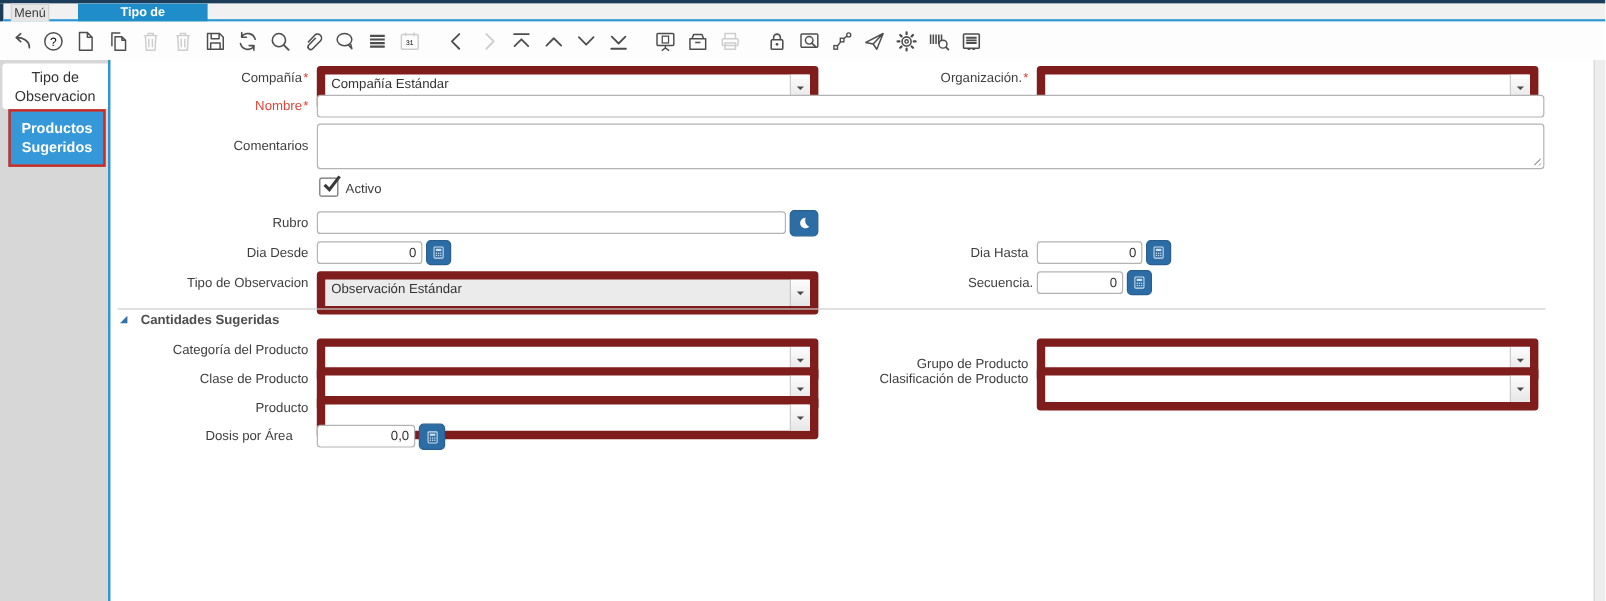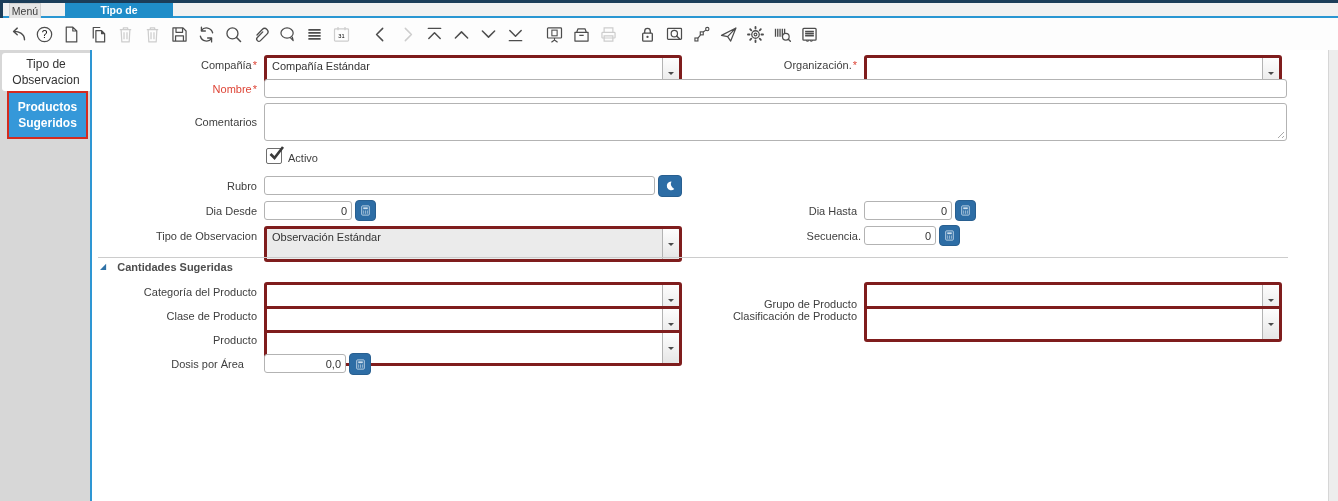--- a/index.html
+++ b/index.html
@@ -29,21 +29,21 @@
   .side-tab2 { position:absolute; left:7px; top:41px; width:81px; min-height:46px; background:#3598d9; border:2px solid #d42a1e;
                color:#fff; font-size:12px; font-weight:600; line-height:16px; text-align:center; padding:6px 1px; cursor:pointer; }
   
   .content { position:absolute; left:94px; top:50px; width:1234px; height:451px; background:#fff; }
   .right-gutter { position:absolute; right:0; top:50px; width:10px; height:451px; background:#ededed; border-left:1px solid #d6d6d6; }
   
   .flabel { position:absolute; width:210px; font-size:11px; color:#3e3e3e; text-align:right; white-space:nowrap; }
   .flabel .txt.link { cursor:pointer;margin-top:32px; }
   .flabel.red .txt { color:#de4537; }
   .flabel .mark { color:#de4537; margin-left:1px; }
-  .combo { position:absolute; height:36px; border:3px solid #7f1d1d; border-radius:3px; background:#fff; cursor:pointer; }
+  .combo { position:absolute; height:36px; border:7px solid #7f1d1d; border-radius:3px; background:#fff; cursor:pointer; }
   .combo .val { position:absolute; left:5px; right:20px; top:0; bottom:0; line-height:17px; font-size:11px; color:#333;
                 overflow:hidden; white-space:nowrap; }
   .combo .dbtn { position:absolute; right:0; top:0; bottom:0; width:17px; border-left:1px solid #b3b3b3;
                  border-radius:0 2px 2px 0; background:linear-gradient(#fdfdfd,#e6e6e6);
                  display:flex; align-items:center; justify-content:center; }
   .combo .dbtn::after { content:""; border:3.5px solid transparent; border-top-color:#4a4a4a; margin-top:4px; }
   .combo.readonly { background:#ebebeb; }
   .tinput { position:absolute; height:19px; border:1px solid #b3b3b3; border-radius:3px; background:#fff;
             font:11px "Liberation Sans",sans-serif; color:#333; padding:0 4px; outline:none; }
   .tinput.num { text-align:right; }

